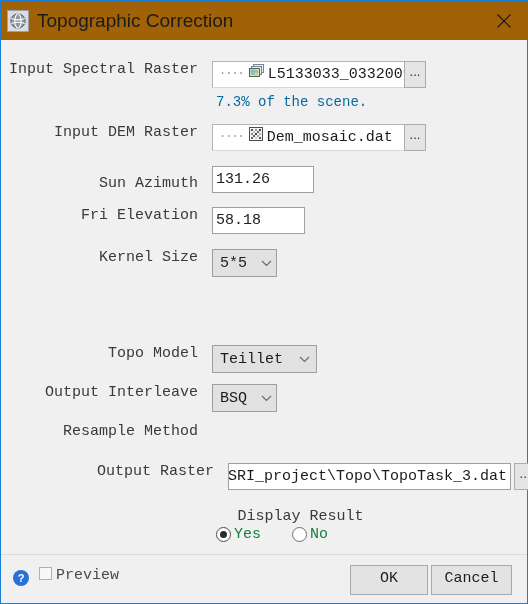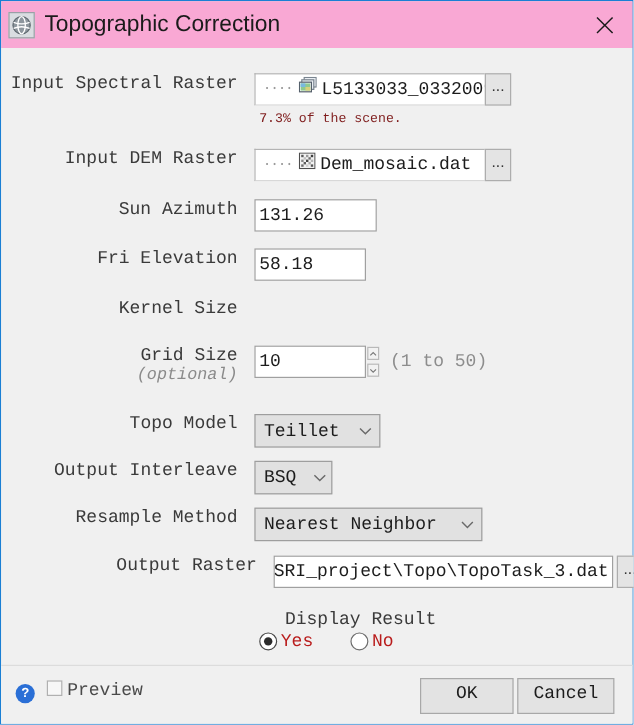--- a/index.html
+++ b/index.html
@@ -22,21 +22,21 @@
     border: 1px solid #1a7fd4;
     background: #f0f0f0;
     display: flex;
     flex-direction: column;
   }
 
   
   .titlebar {
     height: 39px;
     min-height: 39px;
-    background: #f9a8d4;
+    background: #a16207;
     display: flex;
     align-items: center;
     padding: 0 0 0 6px;
     box-sizing: border-box;
     position: relative;
   }
   .title-icon {
     width: 22px;
     height: 22px;
     flex: 0 0 22px;
@@ -195,32 +195,32 @@
     font-family: "Liberation Mono", "DejaVu Sans Mono", monospace;
     font-size: 15px;
     color: #8d8d8d;
     margin-left: 8px;
     line-height: 27px;
     white-space: nowrap;
   }
   .scene-note {
     position: absolute;
     font-family: "Liberation Mono", "DejaVu Sans Mono", monospace;
-    font-size: 11px;
-    color: #7f1d1d;
+    font-size: 14px;
+    color: #0369a1;
     white-space: nowrap;
   }
 
   
   .radio-wrap {
     display: flex;
     align-items: center;
     font-family: "Liberation Mono", "DejaVu Sans Mono", monospace;
     font-size: 15px;
-    color: #b91c1c;
+    color: #15803d;
     cursor: default;
   }
   .radio {
     width: 15px;
     height: 15px;
     border-radius: 50%;
     border: 1px solid #4a4a4a;
     background: #ffffff;
     box-sizing: border-box;
     margin-right: 3px;
@@ -369,60 +369,48 @@
               <rect x="6" y="10" width="2" height="2" fill="#d0d0d0"></rect>
               <rect x="10" y="10" width="2" height="2" fill="#565656"></rect>
             </svg>
           </span>
           <span>Dem_mosaic.dat</span>
         </div>
         <div class="dots-btn">...</div>
       </div>
     </div>
 
-    <div class="row" style="top:126px;">
+    <div class="row" style="top:126px;align-items:flex-end;">
       <div class="label">Sun Azimuth</div>
       <div class="field-area">
         <div class="textbox" style="width:102px;">131.26</div>
       </div>
     </div>
 
     <div class="row" style="top:167px;">
       <div class="label">Fri Elevation</div>
       <div class="field-area">
         <div class="textbox" style="width:93px;">58.18</div>
       </div>
     </div>
 
     <div class="row" style="top:209px;">
       <div class="label">Kernel Size</div>
-    </div>
-
-    <div class="row" style="top:248px;">
-      <div class="label wrap2">
-        <span>Grid Size</span>
-        <span class="sublabel">(optional)</span>
-      </div>
-      <div class="field-area">
-        <div class="textbox" style="width:93px;">10</div>
-        <div class="spinner">
-          <div class="spin-btn">
-            <svg width="6" height="4" viewBox="0 0 6 4">
-                <polyline points="0.6,3.2 3,0.8 5.4,3.2" fill="none" stroke="#7a7a7a" stroke-width="1"></polyline>
+      <div class="field-area">
+        <div class="combo" style="width:65px;">
+          <span>5*5</span>
+          <span class="caret">
+            <svg width="11" height="7" viewBox="0 0 11 7">
+                <polyline points="1,1 5.5,5.5 10,1" fill="none" stroke="#6a6a6a" stroke-width="1.2"></polyline>
               </svg>
-          </div>
-          <div class="spin-btn">
-            <svg width="6" height="4" viewBox="0 0 6 4">
-                <polyline points="0.6,0.8 3,3.2 5.4,0.8" fill="none" stroke="#7a7a7a" stroke-width="1"></polyline>
-              </svg>
-          </div>
-        </div>
-        <div class="hint">(1 to 50)</div>
-      </div>
-    </div>
+          </span>
+        </div>
+      </div>
+    </div>
+
 
     <div class="row" style="top:344px;">
       <div class="label">Output Interleave</div>
       <div class="field-area">
         <div class="combo" style="width:65px;">
           <span>BSQ</span>
           <span class="caret">
             <svg width="11" height="7" viewBox="0 0 11 7">
                 <polyline points="1,1 5.5,5.5 10,1" fill="none" stroke="#6a6a6a" stroke-width="1.2"></polyline>
               </svg>
@@ -440,30 +428,20 @@
             <svg width="11" height="7" viewBox="0 0 11 7">
                 <polyline points="1,1 5.5,5.5 10,1" fill="none" stroke="#6a6a6a" stroke-width="1.2"></polyline>
               </svg>
           </span>
         </div>
       </div>
     </div>
 
     <div class="row" style="top:383px;">
       <div class="label">Resample Method</div>
-      <div class="field-area">
-        <div class="combo" style="width:190px;">
-          <span>Nearest Neighbor</span>
-          <span class="caret">
-            <svg width="11" height="7" viewBox="0 0 11 7">
-                <polyline points="1,1 5.5,5.5 10,1" fill="none" stroke="#6a6a6a" stroke-width="1.2"></polyline>
-              </svg>
-          </span>
-        </div>
-      </div>
     </div>
 
     <div class="row" style="top:423px;padding-left:16px;">
       <div class="label">Output Raster</div>
       <div class="field-area">
         <div class="textbox" style="width:283px; direction:rtl; text-align:left;">SRI_project\Topo\TopoTask_3.dat</div>
         <div class="dots-btn" style="margin-left:3px;">...</div>
       </div>
     </div>
 

